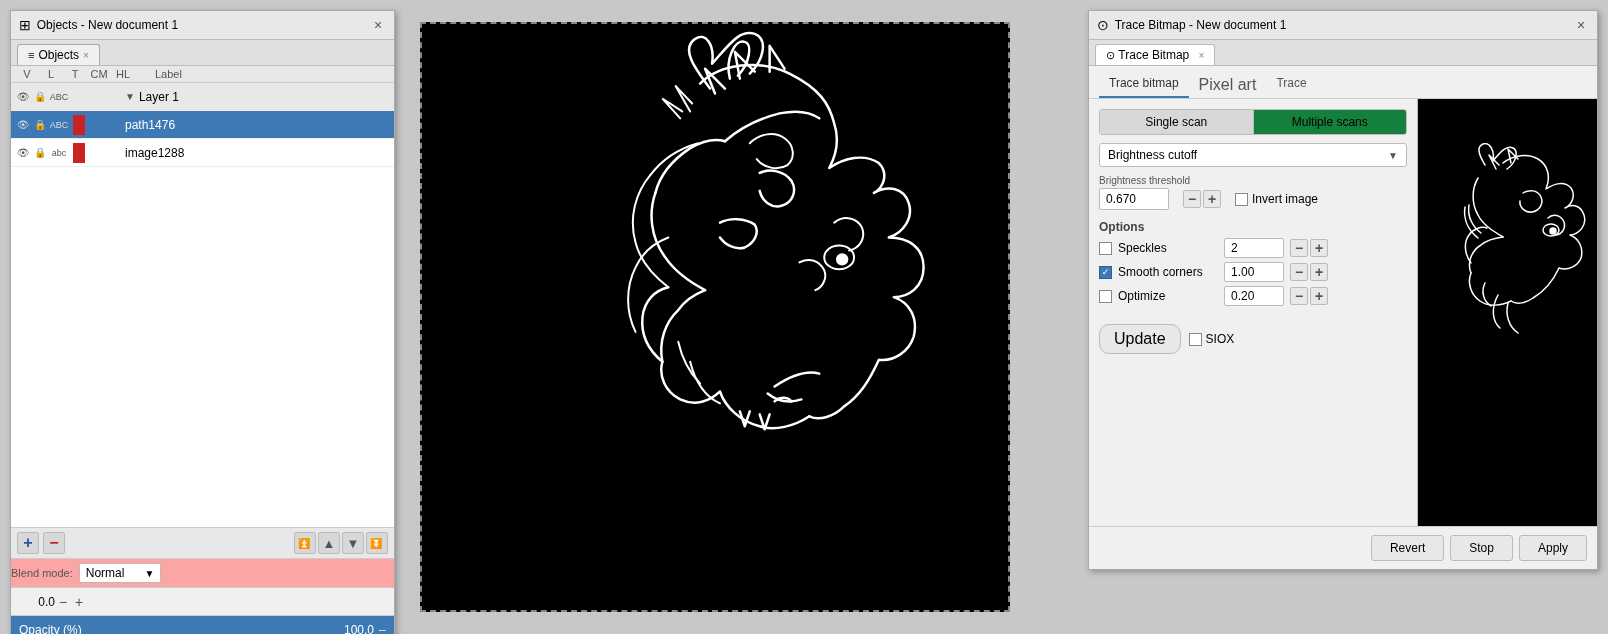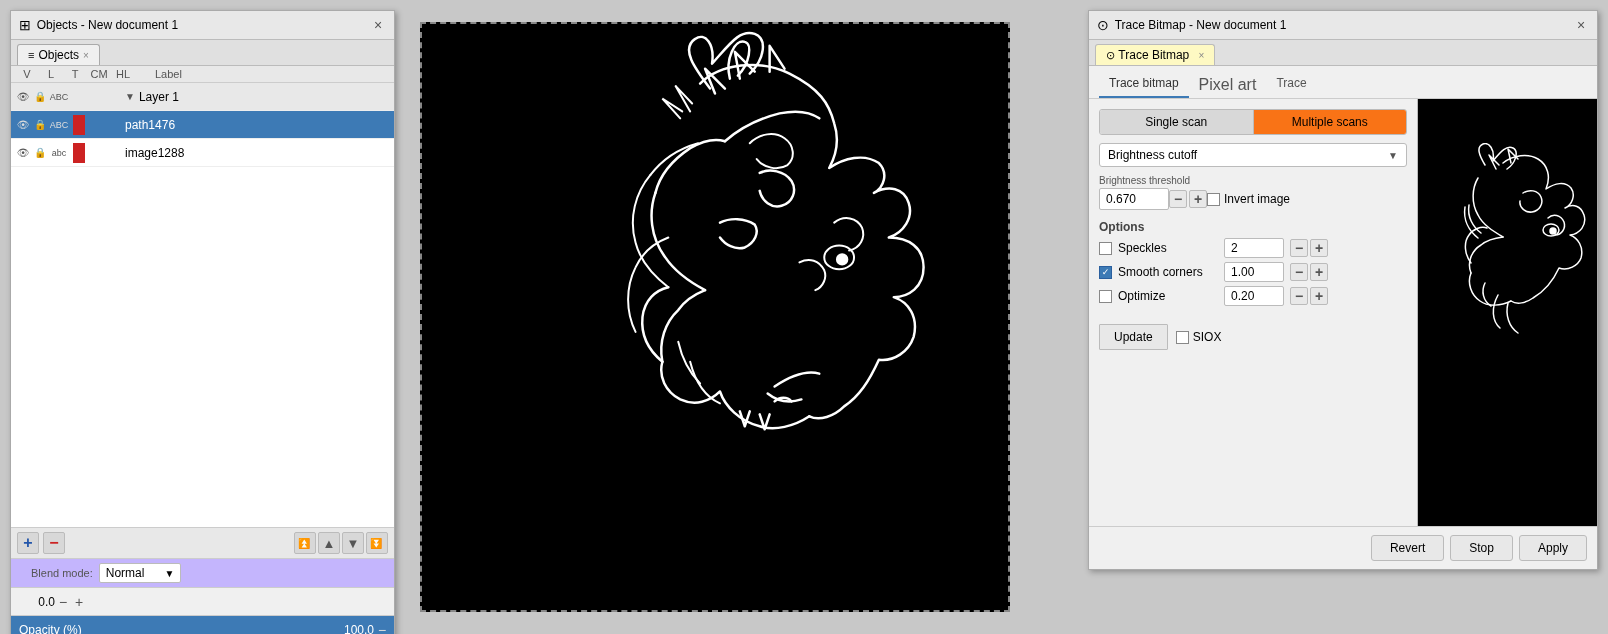--- a/index.html
+++ b/index.html
@@ -176,22 +176,22 @@
     .toolbar-spacer { flex: 1; }
     .order-btns {
       display: flex;
       gap: 2px;
     }
 
     
     .blend-row {
       display: flex;
       align-items: center;
-      padding: 4px 20px;
-      background: #c4b5fd;
+      padding: 4px 0;
+      background: #fca5a5;
       border-top: 1px solid #ccc;
       gap: 6px;
     }
     .blend-label { font-size: 11px; color: #555; }
     .blend-select {
       display: flex;
       align-items: center;
       background: white;
       border: 1px solid #bbb;
       border-radius: 2px;
@@ -313,21 +313,21 @@
       justify-content: space-between;
     }
     .trace-tabs {
       background: #e0e0e0;
       padding: 4px 6px 0;
       display: flex;
       gap: 4px;
       border-bottom: 1px solid #bbb;
     }
     .trace-tab {
-      background: #fef9c3;
+      background: #ffffff;
       border: 1px solid #bbb;
       border-bottom: none;
       padding: 3px 10px;
       font-size: 12px;
       cursor: pointer;
       border-radius: 3px 3px 0 0;
     }
 
     .trace-content {
       flex: 1;
@@ -349,21 +349,21 @@
       gap: 0;
       border: 1px solid #bbb;
       border-radius: 3px;
       overflow: hidden;
     }
     .scan-btn {
       flex: 1;
       padding: 5px;
       text-align: center;
       cursor: pointer;
-      background: #f97316;
+      background: #15803d;
       font-size: 12px;
       border: none;
     }
     .scan-btn.active {
       background: #d8d8d8;
       border-right: 1px solid #bbb;
     }
     .scan-btn:last-child { border-right: none; }
 
     
@@ -384,21 +384,21 @@
 
     
     .section-label {
       font-size: 10px;
       color: #555;
       margin-bottom: 2px;
     }
     .input-row {
       display: flex;
       align-items: center;
-      gap: 0;
+      gap: 14px;
     }
     .num-input {
       background: white;
       border: 1px solid #bbb;
       border-radius: 2px;
       padding: 3px 6px;
       width: 70px;
       font-size: 12px;
     }
     .stepper {
@@ -502,22 +502,22 @@
       border-radius: 3px;
       font-size: 12px;
       cursor: pointer;
     }
 
     
     .update-btn {
       padding: 5px 14px;
       background: #e8e8e8;
       border: 1px solid #bbb;
-      border-radius: 1px;
-      font-size: 12px;
+      border-radius: 10px;
+      font-size: 16px;
       cursor: pointer;
     }
   </style>
 </head>
 <body>
 
 <div class="objects-panel">
   <div class="panel-titlebar">
     <div class="panel-titlebar-title">
       <span style="font-size:14px;">⊞</span>

